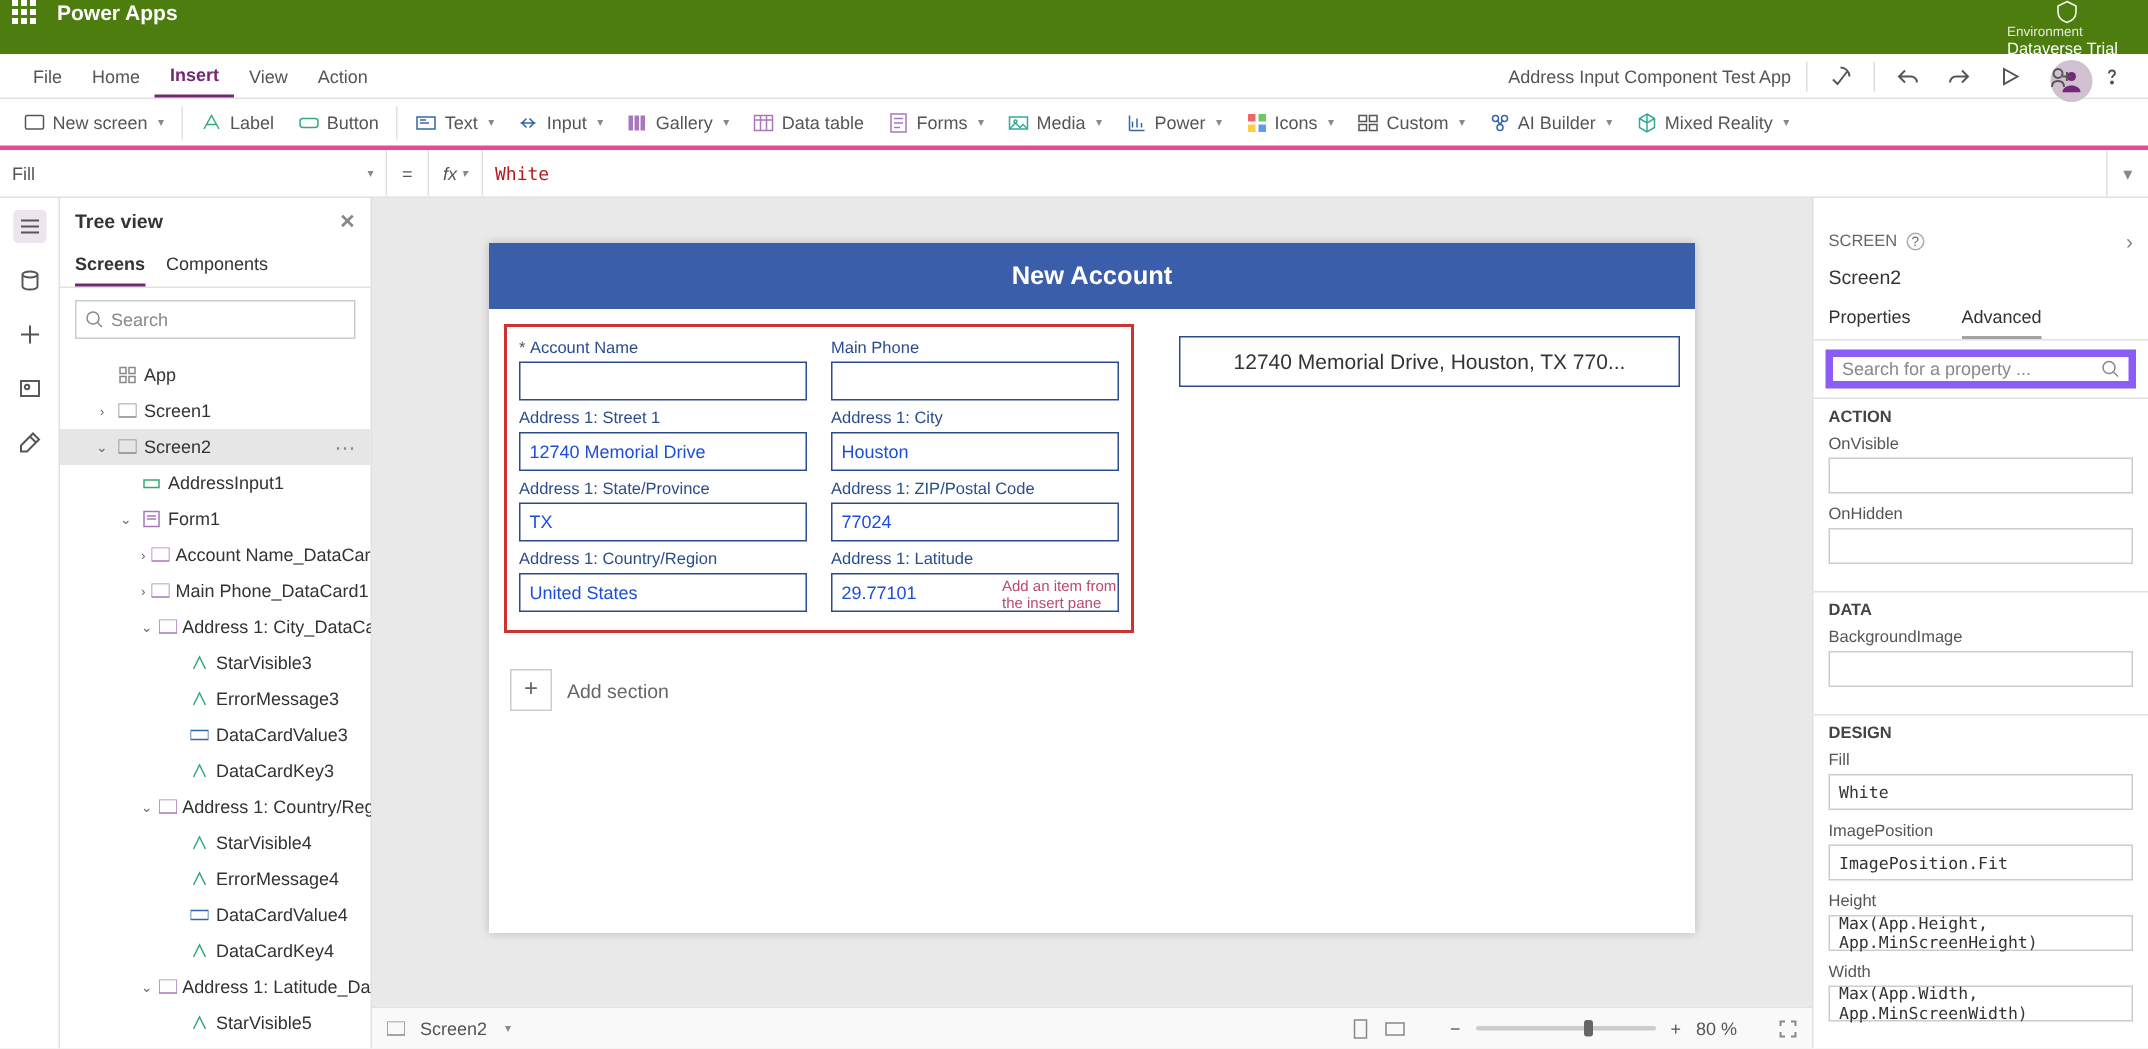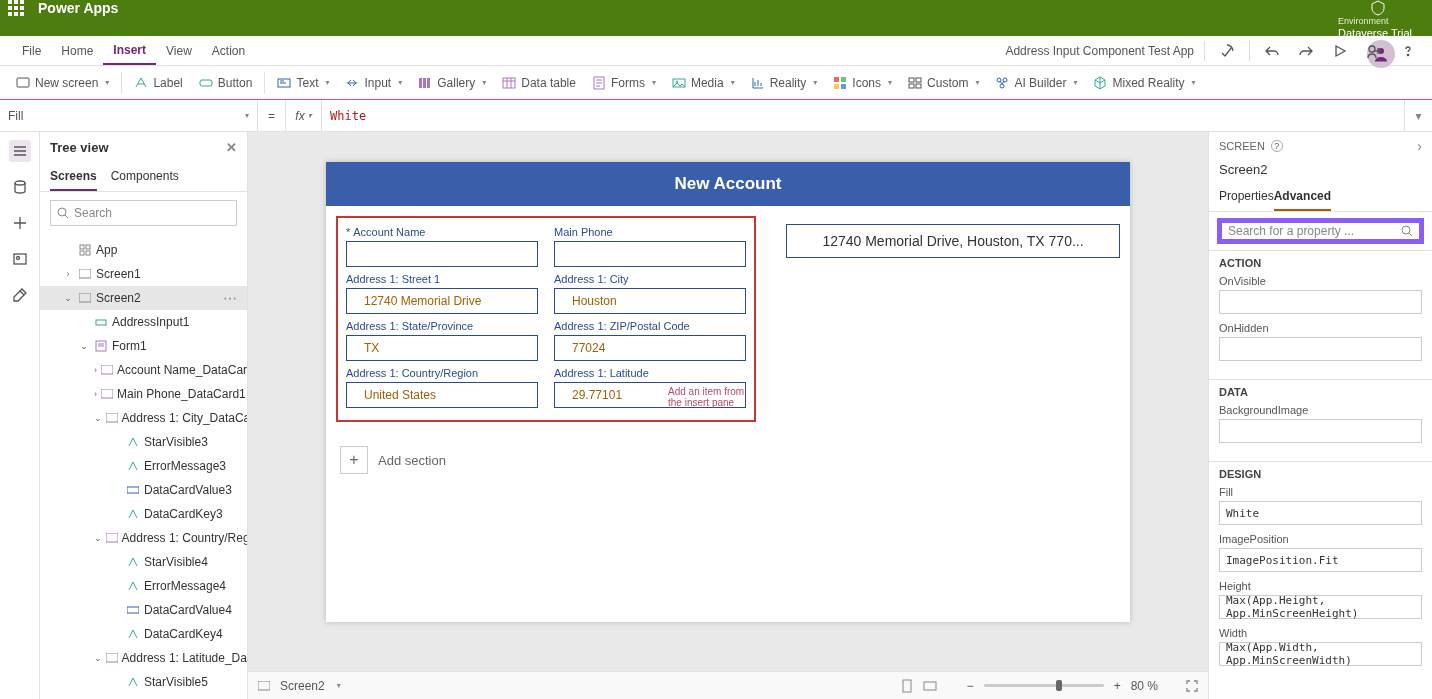--- a/index.html
+++ b/index.html
@@ -18,21 +18,21 @@
 
 
 .menu-bar { height: 30px; display: flex; align-items: center; border-bottom: 1px solid #e1e1e1; padding: 0 12px; font-size: 12px; color: #555; }
 .menu-bar .mi { padding: 6px 10px; cursor: pointer; }
 .menu-bar .mi.active { color: #742774; border-bottom: 2px solid #742774; font-weight: 600; }
 .menu-bar .right { margin-left: auto; display: flex; align-items: center; gap: 10px; }
 .menu-bar .right .sep { width:1px; height:20px; background:#ddd; }
 .iconbtn { width: 24px; height: 24px; display:flex; align-items:center; justify-content:center; cursor:pointer; color:#555; }
 
 
-.ribbon { height: 34px; display: flex; align-items: center; border-bottom: 1px solid #ec4899; padding: 0 8px; font-size: 12px; color: #555; }
+.ribbon { height: 34px; display: flex; align-items: center; border-bottom: 3px solid #ec4899; padding: 0 8px; font-size: 12px; color: #555; }
 .ribbon .rbtn { display: flex; align-items: center; gap: 5px; padding: 4px 8px; cursor: pointer; }
 .ribbon .rsep { width: 1px; height: 22px; background: #e1e1e1; margin: 0 4px; }
 .caret { font-size: 8px; margin-left: 2px; color:#888; }
 .ricon { width: 14px; height: 14px; display:inline-flex; align-items:center; justify-content:center; }
 
 
 .formula-row { height: 32px; display: flex; align-items: stretch; border-bottom: 1px solid #e1e1e1; font-size: 12px; }
 .prop-select { width: 258px; border-right: 1px solid #e1e1e1; display:flex; align-items:center; padding: 0 8px; justify-content: space-between; color:#555; }
 .eq { width: 28px; display:flex; align-items:center; justify-content:center; border-right:1px solid #e1e1e1; color:#555; }
 .fx-label { width: 36px; display:flex; align-items:center; justify-content:center; border-right:1px solid #e1e1e1; font-style: italic; color:#555; }
@@ -64,40 +64,40 @@
 .canvas-wrap { flex:1; background: #e9e9e9; position:relative; display:flex; flex-direction:column; }
 .canvas-scroll { flex:1; overflow:auto; display:flex; justify-content:center; padding-top:30px; }
 .app-screen { width: 804px; height: 460px; background:#fff; box-shadow: 0 0 6px rgba(0,0,0,.2); position:relative; }
 .screen-title { background:#3a5ea9; color:#fff; text-align:center; font-size:17px; font-weight:600; padding: 12px 0; }
 .form-area { padding: 10px; display:flex; }
 .form-left { width: 420px; border: 2px solid #c33; padding: 8px 8px 12px 8px; position:relative; }
 .form-grid { display:grid; grid-template-columns: 1fr 1fr; gap: 6px 16px; }
 .fcell { }
 .flabel { font-size: 11px; color:#2b4c8c; margin-bottom: 3px; display:flex; align-items:center; gap:3px; }
 .flabel .req { color:#555; }
-.finput { border:1px solid #2b4c8c; height:26px; padding: 0 17px; font-size:12px; color:#a16207; width: 100%; display:flex; align-items:center; }
+.finput { border:1px solid #2b4c8c; height:26px; padding: 0 6px; font-size:12px; color:#1d4ed8; width: 100%; display:flex; align-items:center; }
 .hint { font-size:10px; color:#b84b6a; position:absolute; left: 330px; top: 168px; }
 .form-right { flex:1; padding-left: 30px; padding-top: 8px; text-align: center; }
 .addr-box { border:1px solid #2b4c8c; padding: 8px 10px; font-size:14px; color:#333; white-space:nowrap; overflow:hidden; text-overflow:ellipsis; }
 .add-section { display:flex; align-items:center; gap:10px; padding: 14px; color:#666; font-size:13px; }
 .add-section .plus { width:28px; height:28px; border:1px solid #ccc; display:flex; align-items:center; justify-content:center; font-size:16px; }
 
 
 .canvas-bar { height:28px; border-top:1px solid #e1e1e1; background:#f9f9f9; display:flex; align-items:center; padding: 0 10px; font-size:12px; color:#555; gap:10px; }
 .canvas-bar .sp { margin-left:auto; }
 .slider { width:120px; height:3px; background:#ccc; position:relative; border-radius:2px; }
 .slider .thumb { position:absolute; top:-4px; left:60%; width:6px; height:11px; background:#666; border-radius:2px; }
 
 
-.props { width: 224px; border-left:1px solid #e1e1e1; display:flex; flex-direction:column; font-size:12px; color:#333; background:#fff; }
+.props { width: 224px; border-left:1px solid #e1e1e1; display:flex; flex-direction:column; font-size:12px; color:#333; background:#fff;justify-content:flex-end; }
 .props-head { padding: 6px 10px; display:flex; align-items:center; gap:6px; font-size:11px; color:#666; }
 .props-screen { padding: 2px 10px 6px; font-size:13px; }
-.props-tabs { display:flex; padding: 0 10px; border-bottom:1px solid #e1e1e1; }
+.props-tabs { display:flex; gap:14px; padding: 0 10px; border-bottom:1px solid #e1e1e1; }
 .ptab { padding:6px 0; cursor:pointer; }
-.ptab.active { border-bottom:2px solid #a16207; font-weight:700; }
+.ptab.active { border-bottom:2px solid #a3a3a3; font-weight:400;margin-left:20px; }
 .props-search { margin:6px 8px; border:5px solid #8b5cf6; height:26px; display:flex; align-items:center; padding:0 6px; color:#888; justify-content:space-between; }
 .prop-section { border-top:1px solid #e1e1e1; padding: 6px 10px 10px; }
 .prop-section .sec-title { font-size:11px; color:#444; font-weight:600; margin-bottom:6px; }
 .prop-item { margin-bottom:8px; }
 .prop-label { font-size:11px; color:#555; margin-bottom:3px; }
 .prop-input { border:1px solid #ccc; height:24px; display:flex; align-items:center; padding: 0 6px; font-family: Consolas, monospace; font-size:11px; background:#fff; }
 .chev-right { margin-left:auto; color:#888; font-size:14px; }
 svg { display:block; }
 </style>
 </head>
@@ -265,21 +265,21 @@
       </span>
       <span>Media</span>
       <span class="caret">▾</span>
     </div>
   <div class="rbtn">
       <span class="ricon">
         <svg width="14" height="14" viewBox="0 0 14 14" fill="none" stroke="#36a">
           <path d="M2 12V2M2 12h10M4 10V6M7 10V4M10 10V7"></path>
         </svg>
       </span>
-      <span>Reality</span>
+      <span>Power</span>
       <span class="caret">▾</span>
     </div>
   <div class="rbtn">
       <span class="ricon">
         <svg width="14" height="14" viewBox="0 0 14 14" fill="none">
           <rect x="1" y="1" width="5" height="5" fill="#e66"></rect>
           <rect x="8" y="1" width="5" height="5" fill="#6c6"></rect>
           <rect x="1" y="8" width="5" height="5" fill="#fc4"></rect>
           <rect x="8" y="8" width="5" height="5" fill="#69e"></rect>
         </svg>

